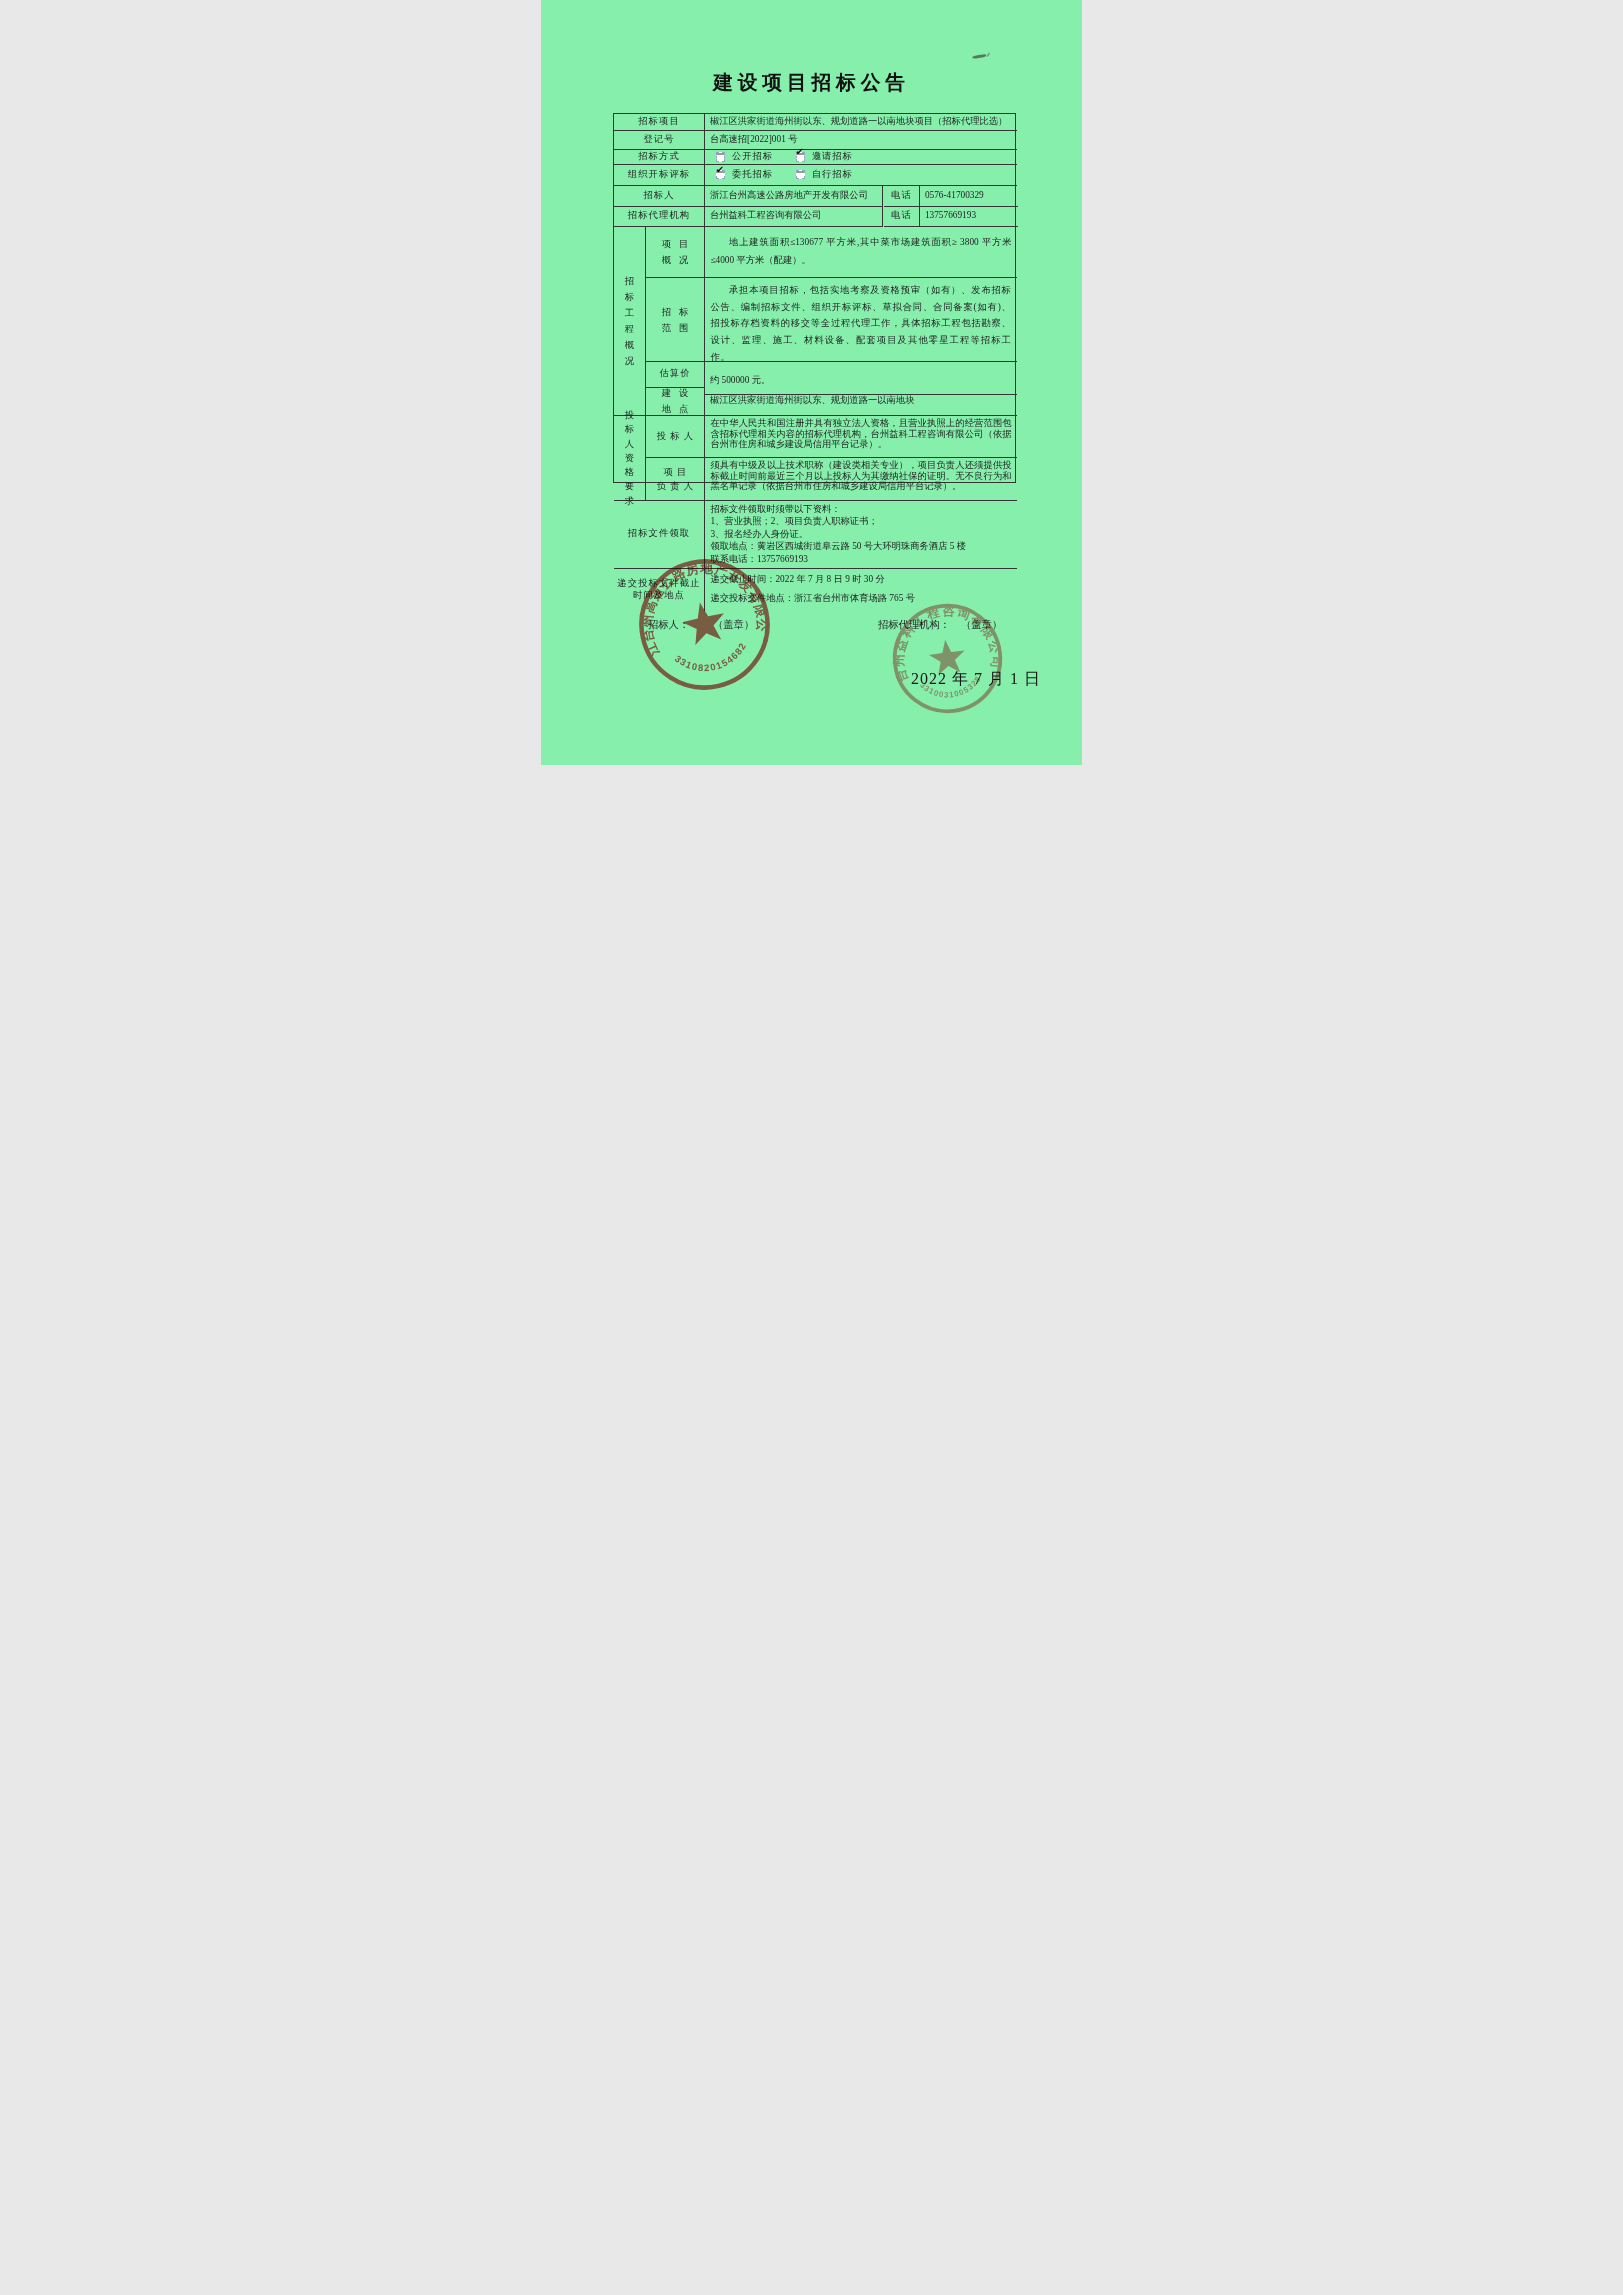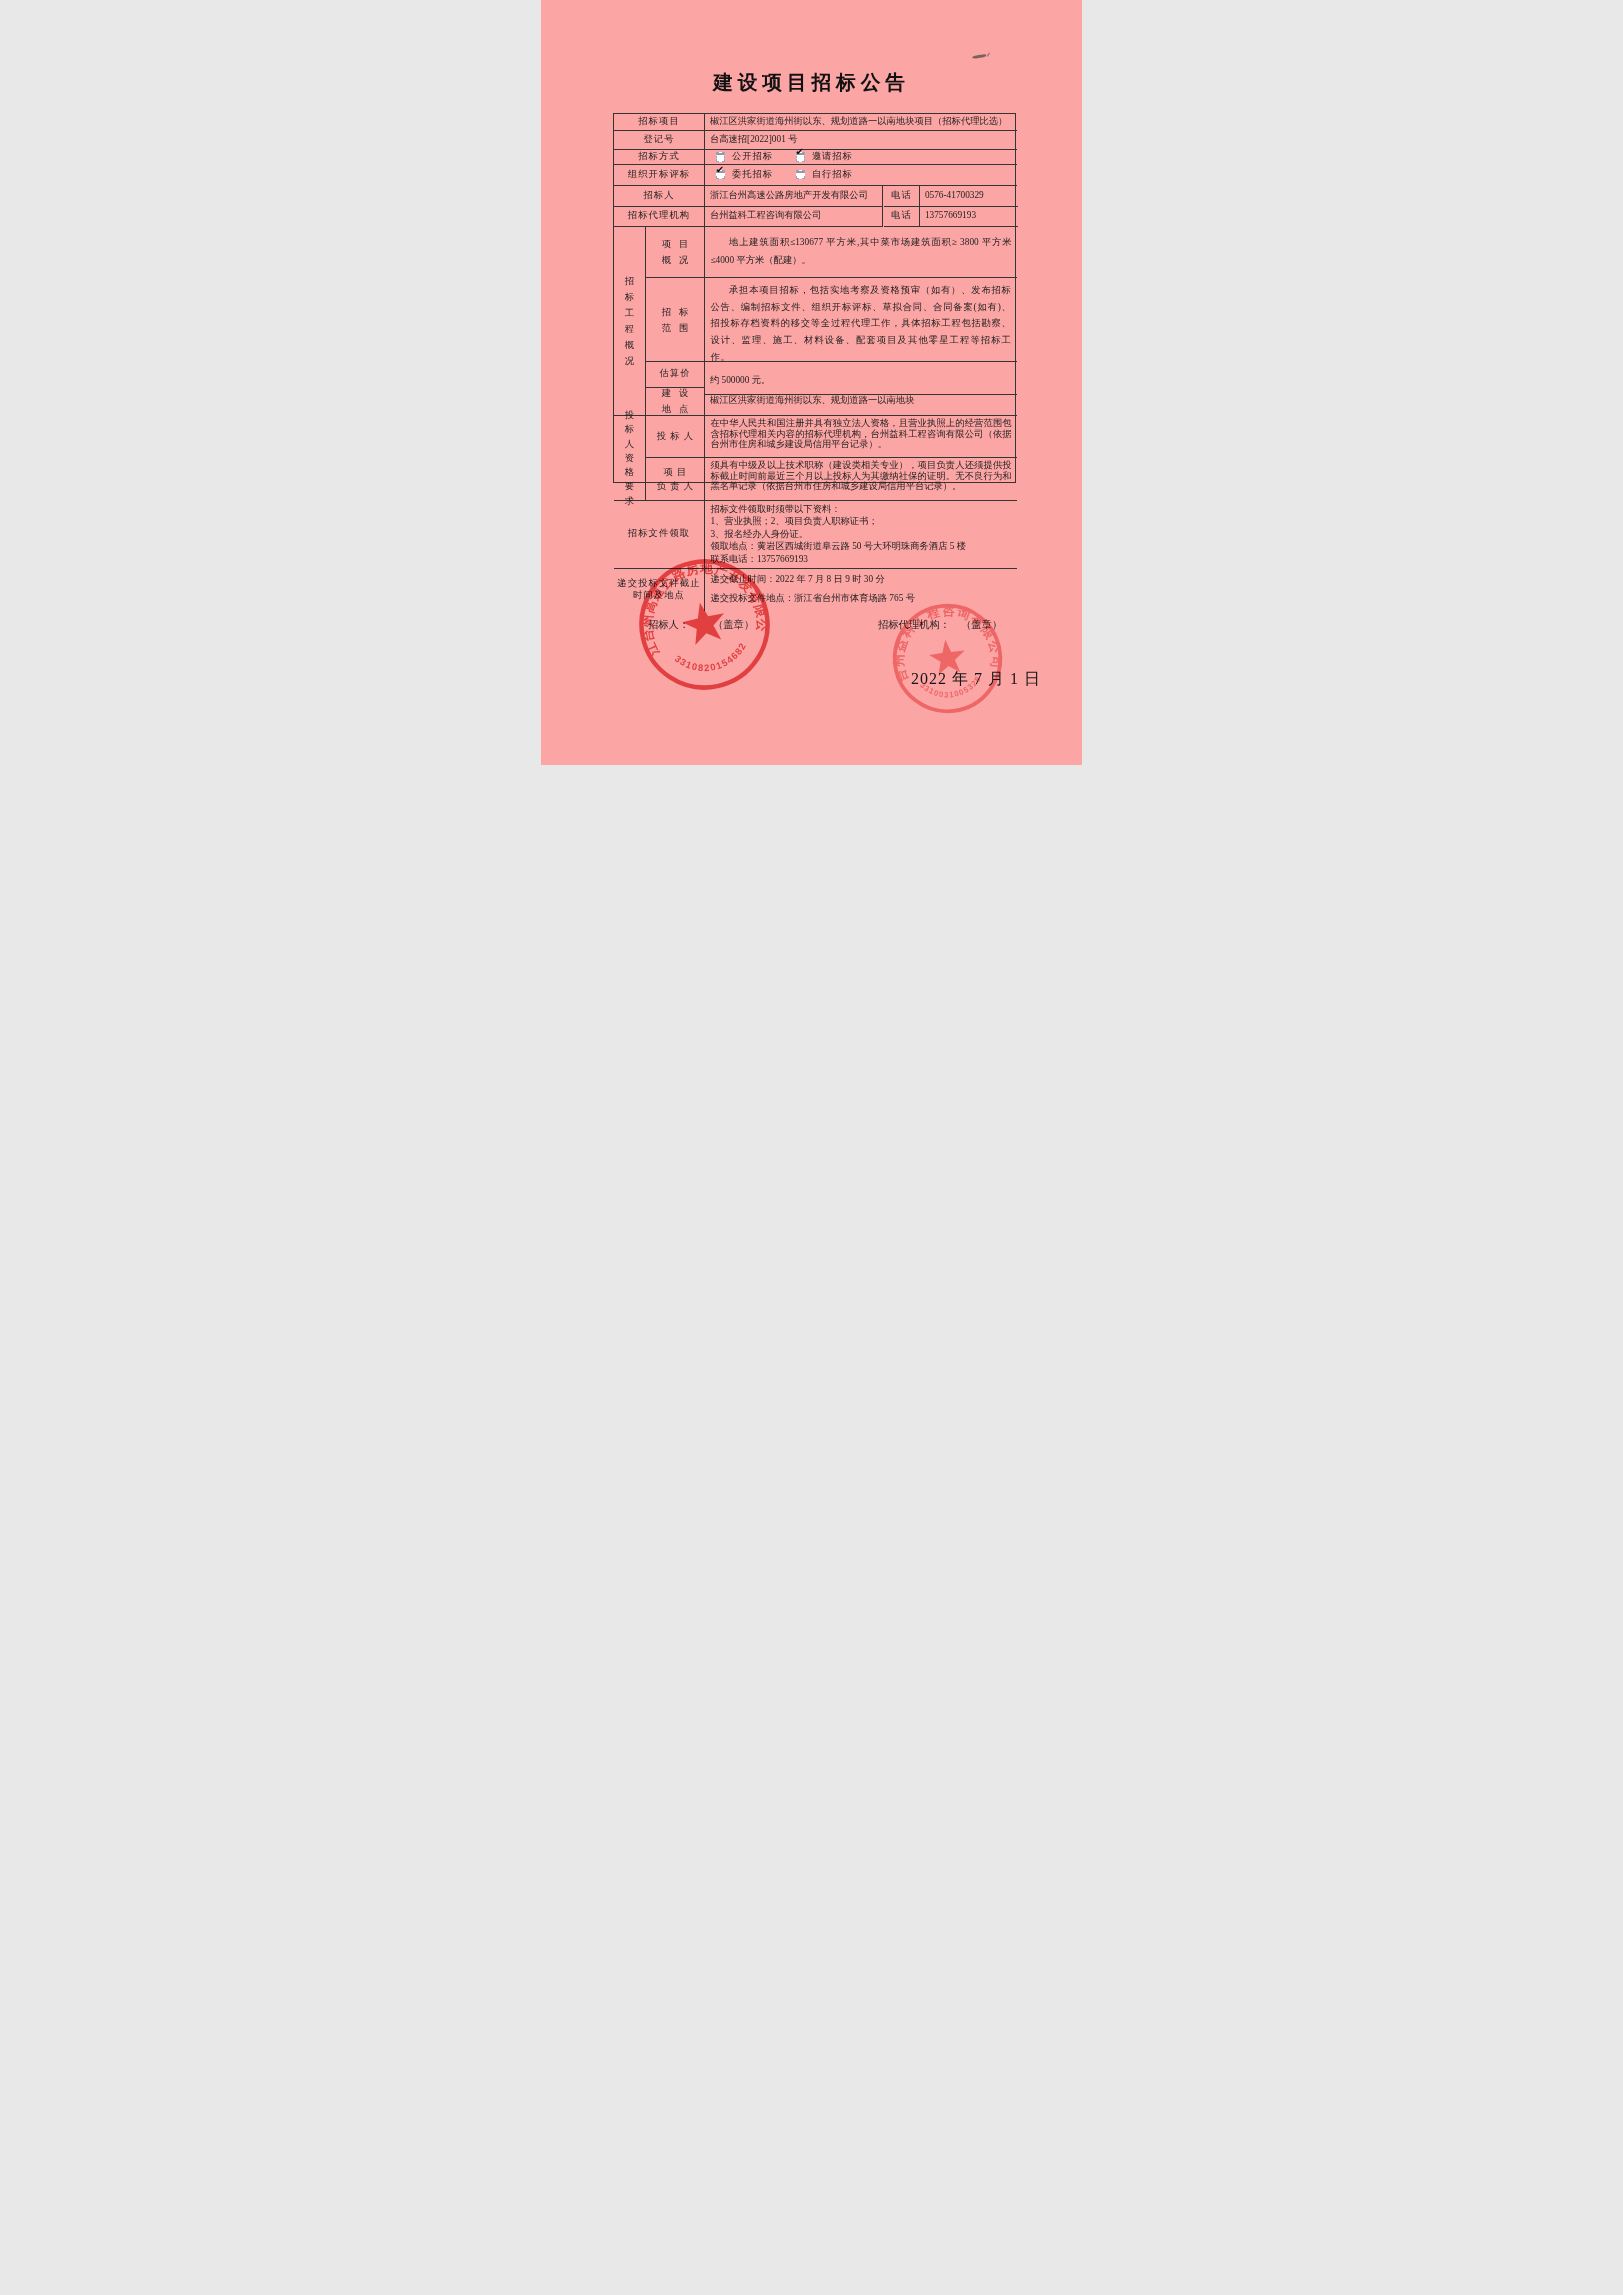--- a/index.html
+++ b/index.html
@@ -1,20 +1,20 @@
 <!DOCTYPE html>
 <html style="font-size:7.9px"><head>
 <meta charset="utf-8">
 <style>
   html,body{margin:0;padding:0;background:#e8e8e8;}
   .page{
     position:relative;
     width:541px;height:765px;
     margin:0 auto;
-    background:#fca5a5;
+    background:#86efac;
     font-family:"Liberation Serif","DejaVu Serif",serif;
     color:#1e1e1e;
     overflow:hidden;
   }
   .title{
     position:absolute;left:0;top:69px;width:100%;
     text-align:center;
     font-family:"Liberation Sans","DejaVu Sans",sans-serif;
     font-weight:700;font-size:19.7px;letter-spacing:4.9px;color:#111;
   }

